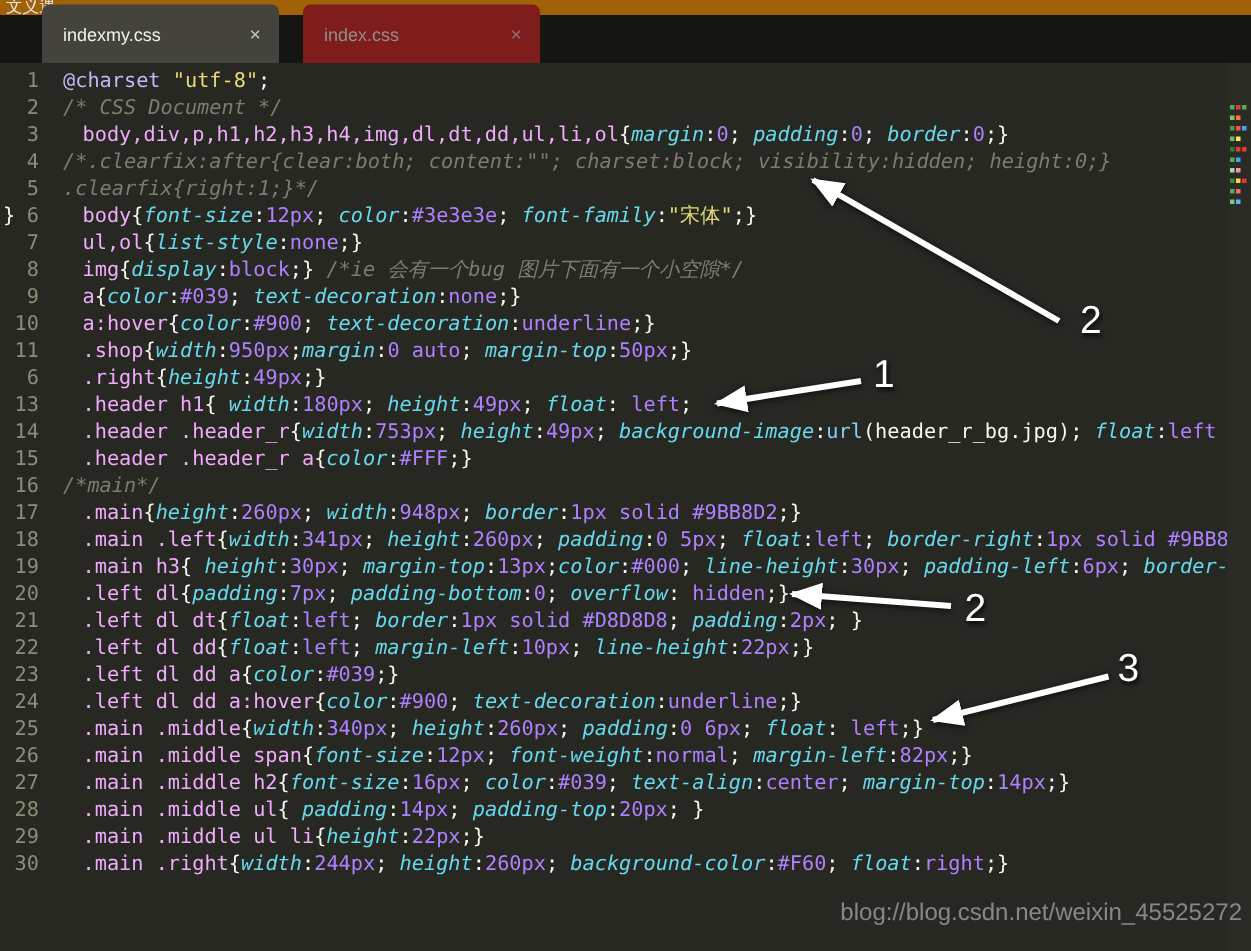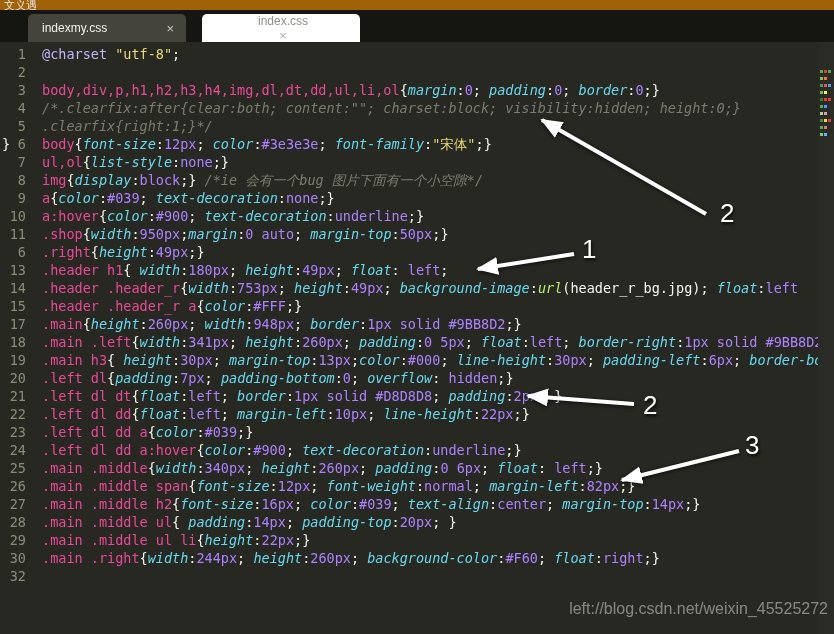--- a/index.html
+++ b/index.html
@@ -13,45 +13,45 @@
     height:10px;background:#a16207;overflow:hidden;
     color:#e6e6e6;font:11px/11px "Liberation Sans", sans-serif;
     padding-left:4px;
   }
   .titlebar span{display:inline-block;margin-top:-1px;}
   .tabbar{
     height:32px;background:#151512;display:flex;align-items:flex-end;
     padding-left:28px;gap:16px;
   }
   .tab{
-    height:28px;width:158px;box-sizing:border-box;
+    height:39px;width:158px;box-sizing:border-box;
     display:flex;align-items:center;justify-content:space-between;
     padding:0 10px 0 14px;border-radius:5px 5px 0 0;
     font:12px "Liberation Sans", sans-serif;cursor:pointer;
   }
   .tab.active{background:#45443c;color:#f1f1ef;}
-  .tab.inactive{background:#ffffff;color:#8f8f8a;flex-direction:column;}
+  .tab.inactive{background:#7f1d1d;color:#8f8f8a;}
   .tab .close{opacity:.75;font-size:13px;padding:0 2px;}
   
   .editor{
     position:absolute;top:42px;left:0;right:0;bottom:0;
     font-size:13.5px;line-height:18px;padding-top:3px;
     background:#272822;
   }
   .line{display:flex;height:18px;white-space:pre;}
   .gutter{
     flex:none;width:26px;margin-right:16px;position:relative;
     display:flex;justify-content:flex-end;color:#8b8d7a;
   }
   .gpre{font-style:normal;color:#f8f8f2;position:absolute;left:2px;top:0;}
   .gnum{font-style:normal;}
   .code{white-space:pre;overflow:hidden;margin-right:16px;}
-  .tok-s{color:#ec4899;}
+  .tok-s{color:#f0abfc;margin-left:13px;}
   .tok-p{color:#66d9ef;font-style:italic;}
-  .tok-f{color:#bef264;font-style:italic;}
+  .tok-f{color:#7dd3fc;}
   .tok-v{color:#ae81ff;}
   .tok-t{color:#e6db74;}
   .tok-c{color:#7b7d70;font-style:italic;}
   .tok-w{color:#f8f8f2;}
   .tok-a{color:#c4b5fd;}
   
   .minimap{
     position:absolute;top:42px;right:0;bottom:0;width:16px;
     background:#2a2b24;
   }
@@ -86,49 +86,49 @@
   </div>
   <div class="tab inactive">
     <span>index.css</span>
     <span class="close">×</span>
   </div>
 </div>
 
 <div class="editor">
   <div>
       <div class="line"><span class="gutter"><em class="gnum">1</em></span><span class="code"><span class="tok-a">@charset</span><span class="tok-w"> </span><span class="tok-t">"utf-8"</span><span class="tok-w">;</span></span></div>
-      <div class="line"><span class="gutter"><em class="gnum">2</em></span></div>
+      <div class="line"><span class="gutter"><em class="gnum">2</em></span><span class="code"><span class="tok-c">/* CSS Document */</span></span></div>
       <div class="line"><span class="gutter"><em class="gnum">3</em></span><span class="code"><span class="tok-s">body,div,p,h1,h2,h3,h4,img,dl,dt,dd,ul,li,ol</span><span class="tok-w">{</span><span class="tok-p">margin</span><span class="tok-w">:</span><span class="tok-v">0</span><span class="tok-w">; </span><span class="tok-p">padding</span><span class="tok-w">:</span><span class="tok-v">0</span><span class="tok-w">; </span><span class="tok-p">border</span><span class="tok-w">:</span><span class="tok-v">0</span><span class="tok-w">;}</span></span></div>
       <div class="line"><span class="gutter"><em class="gnum">4</em></span><span class="code"><span class="tok-c">/*.clearfix:after{clear:both; content:""; charset:block; visibility:hidden; height:0;}</span></span></div>
       <div class="line"><span class="gutter"><em class="gnum">5</em></span><span class="code"><span class="tok-c">.clearfix{right:1;}*/</span></span></div>
       <div class="line"><span class="gutter"><i class="gpre">}</i><em class="gnum">6</em></span><span class="code"><span class="tok-s">body</span><span class="tok-w">{</span><span class="tok-p">font-size</span><span class="tok-w">:</span><span class="tok-v">12px</span><span class="tok-w">; </span><span class="tok-p">color</span><span class="tok-w">:</span><span class="tok-v">#3e3e3e</span><span class="tok-w">; </span><span class="tok-p">font-family</span><span class="tok-w">:</span><span class="tok-t">"宋体"</span><span class="tok-w">;}</span></span></div>
       <div class="line"><span class="gutter"><em class="gnum">7</em></span><span class="code"><span class="tok-s">ul,ol</span><span class="tok-w">{</span><span class="tok-p">list-style</span><span class="tok-w">:</span><span class="tok-v">none</span><span class="tok-w">;}</span></span></div>
       <div class="line"><span class="gutter"><em class="gnum">8</em></span><span class="code"><span class="tok-s">img</span><span class="tok-w">{</span><span class="tok-p">display</span><span class="tok-w">:</span><span class="tok-v">block</span><span class="tok-w">;} </span><span class="tok-c">/*ie 会有一个bug 图片下面有一个小空隙*/</span></span></div>
       <div class="line"><span class="gutter"><em class="gnum">9</em></span><span class="code"><span class="tok-s">a</span><span class="tok-w">{</span><span class="tok-p">color</span><span class="tok-w">:</span><span class="tok-v">#039</span><span class="tok-w">; </span><span class="tok-p">text-decoration</span><span class="tok-w">:</span><span class="tok-v">none</span><span class="tok-w">;}</span></span></div>
       <div class="line"><span class="gutter"><em class="gnum">10</em></span><span class="code"><span class="tok-s">a:hover</span><span class="tok-w">{</span><span class="tok-p">color</span><span class="tok-w">:</span><span class="tok-v">#900</span><span class="tok-w">; </span><span class="tok-p">text-decoration</span><span class="tok-w">:</span><span class="tok-v">underline</span><span class="tok-w">;}</span></span></div>
       <div class="line"><span class="gutter"><em class="gnum">11</em></span><span class="code"><span class="tok-s">.shop</span><span class="tok-w">{</span><span class="tok-p">width</span><span class="tok-w">:</span><span class="tok-v">950px</span><span class="tok-w">;</span><span class="tok-p">margin</span><span class="tok-w">:</span><span class="tok-v">0 auto</span><span class="tok-w">; </span><span class="tok-p">margin-top</span><span class="tok-w">:</span><span class="tok-v">50px</span><span class="tok-w">;}</span></span></div>
       <div class="line"><span class="gutter"><em class="gnum">6</em></span><span class="code"><span class="tok-s">.right</span><span class="tok-w">{</span><span class="tok-p">height</span><span class="tok-w">:</span><span class="tok-v">49px</span><span class="tok-w">;}</span></span></div>
       <div class="line"><span class="gutter"><em class="gnum">13</em></span><span class="code"><span class="tok-s">.header h1</span><span class="tok-w">{ </span><span class="tok-p">width</span><span class="tok-w">:</span><span class="tok-v">180px</span><span class="tok-w">; </span><span class="tok-p">height</span><span class="tok-w">:</span><span class="tok-v">49px</span><span class="tok-w">; </span><span class="tok-p">float</span><span class="tok-w">: </span><span class="tok-v">left</span><span class="tok-w">;</span></span></div>
       <div class="line"><span class="gutter"><em class="gnum">14</em></span><span class="code"><span class="tok-s">.header .header_r</span><span class="tok-w">{</span><span class="tok-p">width</span><span class="tok-w">:</span><span class="tok-v">753px</span><span class="tok-w">; </span><span class="tok-p">height</span><span class="tok-w">:</span><span class="tok-v">49px</span><span class="tok-w">; </span><span class="tok-p">background-image</span><span class="tok-w">:</span><span class="tok-f">url</span><span class="tok-w">(header_r_bg.jpg)</span><span class="tok-w">; </span><span class="tok-p">float</span><span class="tok-w">:</span><span class="tok-v">left</span></span></div>
       <div class="line"><span class="gutter"><em class="gnum">15</em></span><span class="code"><span class="tok-s">.header .header_r a</span><span class="tok-w">{</span><span class="tok-p">color</span><span class="tok-w">:</span><span class="tok-v">#FFF</span><span class="tok-w">;}</span></span></div>
+      <div class="line"><span class="gutter"><em class="gnum">16</em></span><span class="code"><span class="tok-c">/*main*/</span></span></div>
       <div class="line"><span class="gutter"><em class="gnum">17</em></span><span class="code"><span class="tok-s">.main</span><span class="tok-w">{</span><span class="tok-p">height</span><span class="tok-w">:</span><span class="tok-v">260px</span><span class="tok-w">; </span><span class="tok-p">width</span><span class="tok-w">:</span><span class="tok-v">948px</span><span class="tok-w">; </span><span class="tok-p">border</span><span class="tok-w">:</span><span class="tok-v">1px solid #9BB8D2</span><span class="tok-w">;}</span></span></div>
       <div class="line"><span class="gutter"><em class="gnum">18</em></span><span class="code"><span class="tok-s">.main .left</span><span class="tok-w">{</span><span class="tok-p">width</span><span class="tok-w">:</span><span class="tok-v">341px</span><span class="tok-w">; </span><span class="tok-p">height</span><span class="tok-w">:</span><span class="tok-v">260px</span><span class="tok-w">; </span><span class="tok-p">padding</span><span class="tok-w">:</span><span class="tok-v">0 5px</span><span class="tok-w">; </span><span class="tok-p">float</span><span class="tok-w">:</span><span class="tok-v">left</span><span class="tok-w">; </span><span class="tok-p">border-right</span><span class="tok-w">:</span><span class="tok-v">1px solid #9BB8D2</span></span></div>
       <div class="line"><span class="gutter"><em class="gnum">19</em></span><span class="code"><span class="tok-s">.main h3</span><span class="tok-w">{ </span><span class="tok-p">height</span><span class="tok-w">:</span><span class="tok-v">30px</span><span class="tok-w">; </span><span class="tok-p">margin-top</span><span class="tok-w">:</span><span class="tok-v">13px</span><span class="tok-w">;</span><span class="tok-p">color</span><span class="tok-w">:</span><span class="tok-v">#000</span><span class="tok-w">; </span><span class="tok-p">line-height</span><span class="tok-w">:</span><span class="tok-v">30px</span><span class="tok-w">; </span><span class="tok-p">padding-left</span><span class="tok-w">:</span><span class="tok-v">6px</span><span class="tok-w">; </span><span class="tok-p">border-bottom</span></span></div>
       <div class="line"><span class="gutter"><em class="gnum">20</em></span><span class="code"><span class="tok-s">.left dl</span><span class="tok-w">{</span><span class="tok-p">padding</span><span class="tok-w">:</span><span class="tok-v">7px</span><span class="tok-w">; </span><span class="tok-p">padding-bottom</span><span class="tok-w">:</span><span class="tok-v">0</span><span class="tok-w">; </span><span class="tok-p">overflow</span><span class="tok-w">: </span><span class="tok-v">hidden</span><span class="tok-w">;}</span></span></div>
       <div class="line"><span class="gutter"><em class="gnum">21</em></span><span class="code"><span class="tok-s">.left dl dt</span><span class="tok-w">{</span><span class="tok-p">float</span><span class="tok-w">:</span><span class="tok-v">left</span><span class="tok-w">; </span><span class="tok-p">border</span><span class="tok-w">:</span><span class="tok-v">1px solid #D8D8D8</span><span class="tok-w">; </span><span class="tok-p">padding</span><span class="tok-w">:</span><span class="tok-v">2px</span><span class="tok-w">; }</span></span></div>
       <div class="line"><span class="gutter"><em class="gnum">22</em></span><span class="code"><span class="tok-s">.left dl dd</span><span class="tok-w">{</span><span class="tok-p">float</span><span class="tok-w">:</span><span class="tok-v">left</span><span class="tok-w">; </span><span class="tok-p">margin-left</span><span class="tok-w">:</span><span class="tok-v">10px</span><span class="tok-w">; </span><span class="tok-p">line-height</span><span class="tok-w">:</span><span class="tok-v">22px</span><span class="tok-w">;}</span></span></div>
       <div class="line"><span class="gutter"><em class="gnum">23</em></span><span class="code"><span class="tok-s">.left dl dd a</span><span class="tok-w">{</span><span class="tok-p">color</span><span class="tok-w">:</span><span class="tok-v">#039</span><span class="tok-w">;}</span></span></div>
       <div class="line"><span class="gutter"><em class="gnum">24</em></span><span class="code"><span class="tok-s">.left dl dd a:hover</span><span class="tok-w">{</span><span class="tok-p">color</span><span class="tok-w">:</span><span class="tok-v">#900</span><span class="tok-w">; </span><span class="tok-p">text-decoration</span><span class="tok-w">:</span><span class="tok-v">underline</span><span class="tok-w">;}</span></span></div>
       <div class="line"><span class="gutter"><em class="gnum">25</em></span><span class="code"><span class="tok-s">.main .middle</span><span class="tok-w">{</span><span class="tok-p">width</span><span class="tok-w">:</span><span class="tok-v">340px</span><span class="tok-w">; </span><span class="tok-p">height</span><span class="tok-w">:</span><span class="tok-v">260px</span><span class="tok-w">; </span><span class="tok-p">padding</span><span class="tok-w">:</span><span class="tok-v">0 6px</span><span class="tok-w">; </span><span class="tok-p">float</span><span class="tok-w">: </span><span class="tok-v">left</span><span class="tok-w">;}</span></span></div>
       <div class="line"><span class="gutter"><em class="gnum">26</em></span><span class="code"><span class="tok-s">.main .middle span</span><span class="tok-w">{</span><span class="tok-p">font-size</span><span class="tok-w">:</span><span class="tok-v">12px</span><span class="tok-w">; </span><span class="tok-p">font-weight</span><span class="tok-w">:</span><span class="tok-v">normal</span><span class="tok-w">; </span><span class="tok-p">margin-left</span><span class="tok-w">:</span><span class="tok-v">82px</span><span class="tok-w">;}</span></span></div>
       <div class="line"><span class="gutter"><em class="gnum">27</em></span><span class="code"><span class="tok-s">.main .middle h2</span><span class="tok-w">{</span><span class="tok-p">font-size</span><span class="tok-w">:</span><span class="tok-v">16px</span><span class="tok-w">; </span><span class="tok-p">color</span><span class="tok-w">:</span><span class="tok-v">#039</span><span class="tok-w">; </span><span class="tok-p">text-align</span><span class="tok-w">:</span><span class="tok-v">center</span><span class="tok-w">; </span><span class="tok-p">margin-top</span><span class="tok-w">:</span><span class="tok-v">14px</span><span class="tok-w">;}</span></span></div>
       <div class="line"><span class="gutter"><em class="gnum">28</em></span><span class="code"><span class="tok-s">.main .middle ul</span><span class="tok-w">{ </span><span class="tok-p">padding</span><span class="tok-w">:</span><span class="tok-v">14px</span><span class="tok-w">; </span><span class="tok-p">padding-top</span><span class="tok-w">:</span><span class="tok-v">20px</span><span class="tok-w">; }</span></span></div>
       <div class="line"><span class="gutter"><em class="gnum">29</em></span><span class="code"><span class="tok-s">.main .middle ul li</span><span class="tok-w">{</span><span class="tok-p">height</span><span class="tok-w">:</span><span class="tok-v">22px</span><span class="tok-w">;}</span></span></div>
       <div class="line"><span class="gutter"><em class="gnum">30</em></span><span class="code"><span class="tok-s">.main .right</span><span class="tok-w">{</span><span class="tok-p">width</span><span class="tok-w">:</span><span class="tok-v">244px</span><span class="tok-w">; </span><span class="tok-p">height</span><span class="tok-w">:</span><span class="tok-v">260px</span><span class="tok-w">; </span><span class="tok-p">background-color</span><span class="tok-w">:</span><span class="tok-v">#F60</span><span class="tok-w">; </span><span class="tok-p">float</span><span class="tok-w">:</span><span class="tok-v">right</span><span class="tok-w">;}</span></span></div>
-      <div class="line"><span class="gutter"><em class="gnum">32</em></span><span class="code"></span></div>
     </div>
 </div>
 
 <div class="minimap">
   <div class="mpixels">
       <div class="mrow"><span style="background: rgb(76, 175, 80);"></span><span style="background: rgb(229, 57, 53);"></span><span style="background: rgb(76, 175, 80);"></span></div>
       <div class="mrow"><span style="background: rgb(139, 195, 74);"></span><span style="background: rgb(255, 112, 67);"></span></div>
       <div class="mrow"><span style="background: rgb(67, 160, 71);"></span><span style="background: rgb(239, 83, 80);"></span><span style="background: rgb(66, 165, 245);"></span></div>
       <div class="mrow"><span style="background: rgb(102, 187, 106);"></span><span style="background: rgb(255, 238, 88);"></span></div>
       <div class="mrow"><span style="background: rgb(46, 125, 50);"></span><span style="background: rgb(229, 57, 53);"></span><span style="background: rgb(229, 57, 53);"></span></div>
@@ -151,13 +151,13 @@
     <line x1="574" y1="254" x2="478" y2="269" stroke="#ffffff" stroke-width="4" marker-end="url(#ah)"></line>
     <line x1="634" y1="404" x2="528" y2="396" stroke="#ffffff" stroke-width="4" marker-end="url(#ah)"></line>
     <line x1="739" y1="451" x2="622" y2="480" stroke="#ffffff" stroke-width="4" marker-end="url(#ah)"></line>
   </svg>
   <div class="arrow-label" style="left:720px;top:198px;">2</div>
   <div class="arrow-label" style="left:582px;top:234px;">1</div>
   <div class="arrow-label" style="left:643px;top:390px;">2</div>
   <div class="arrow-label" style="left:745px;top:430px;">3</div>
 </div>
 
-<div class="watermark">left://blog.csdn.net/weixin_45525272</div>
+<div class="watermark">blog://blog.csdn.net/weixin_45525272</div>
 
 </body></html>

